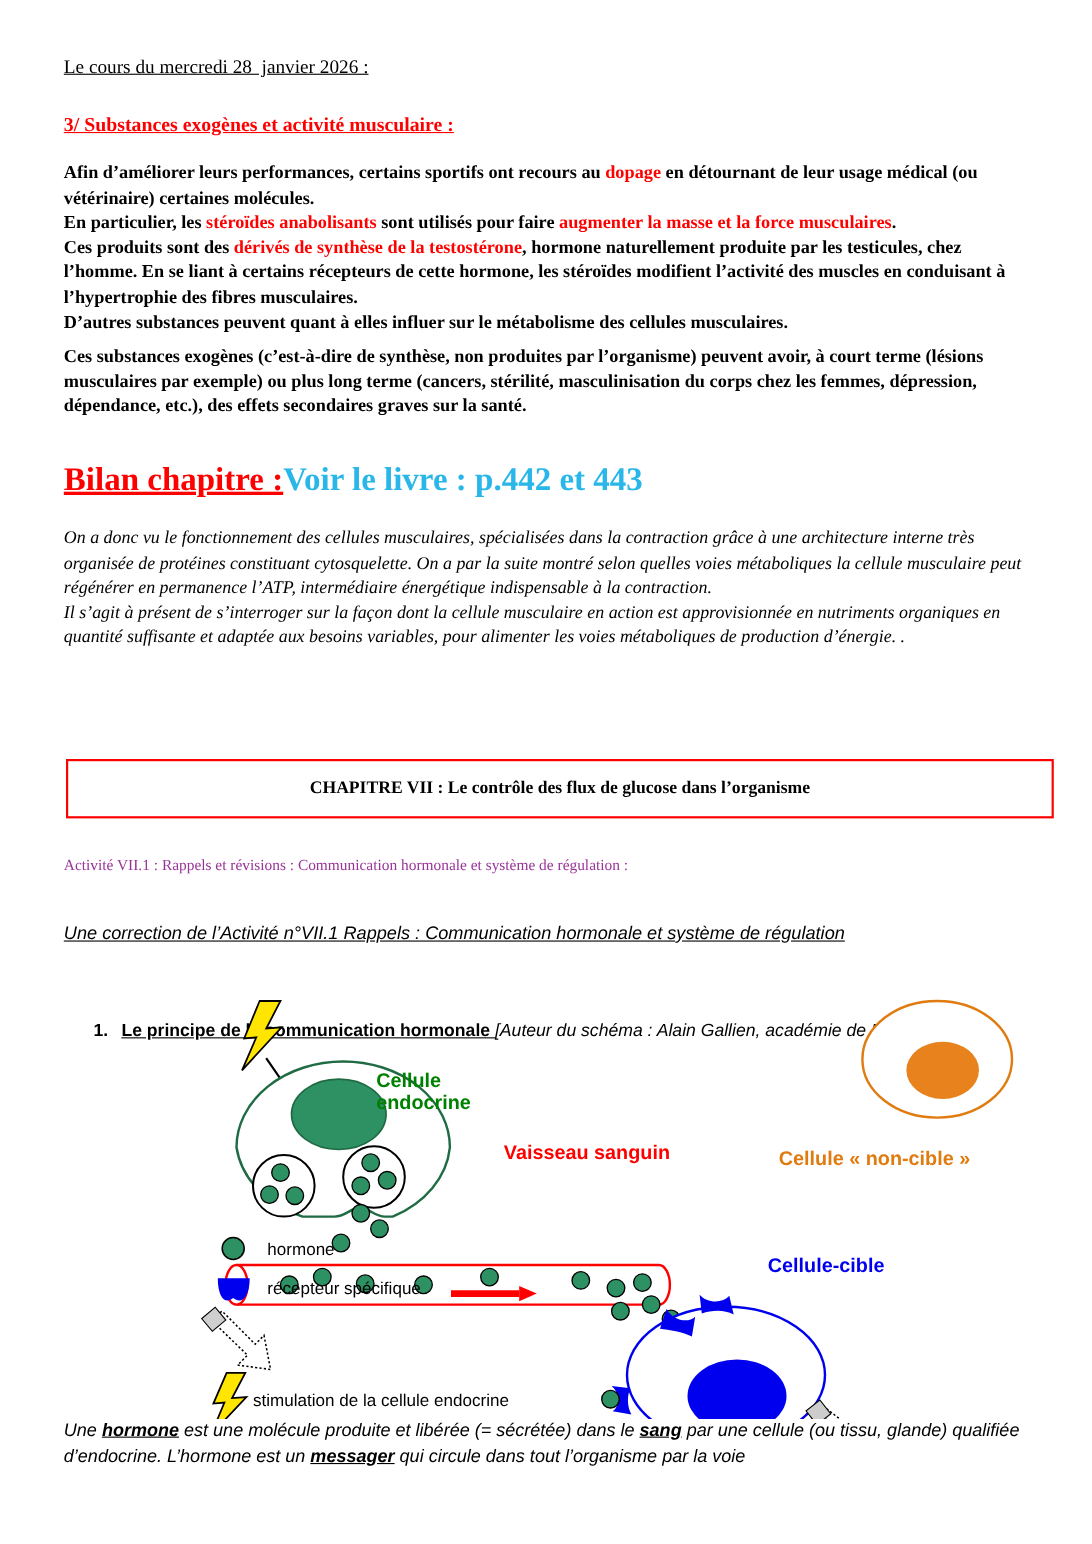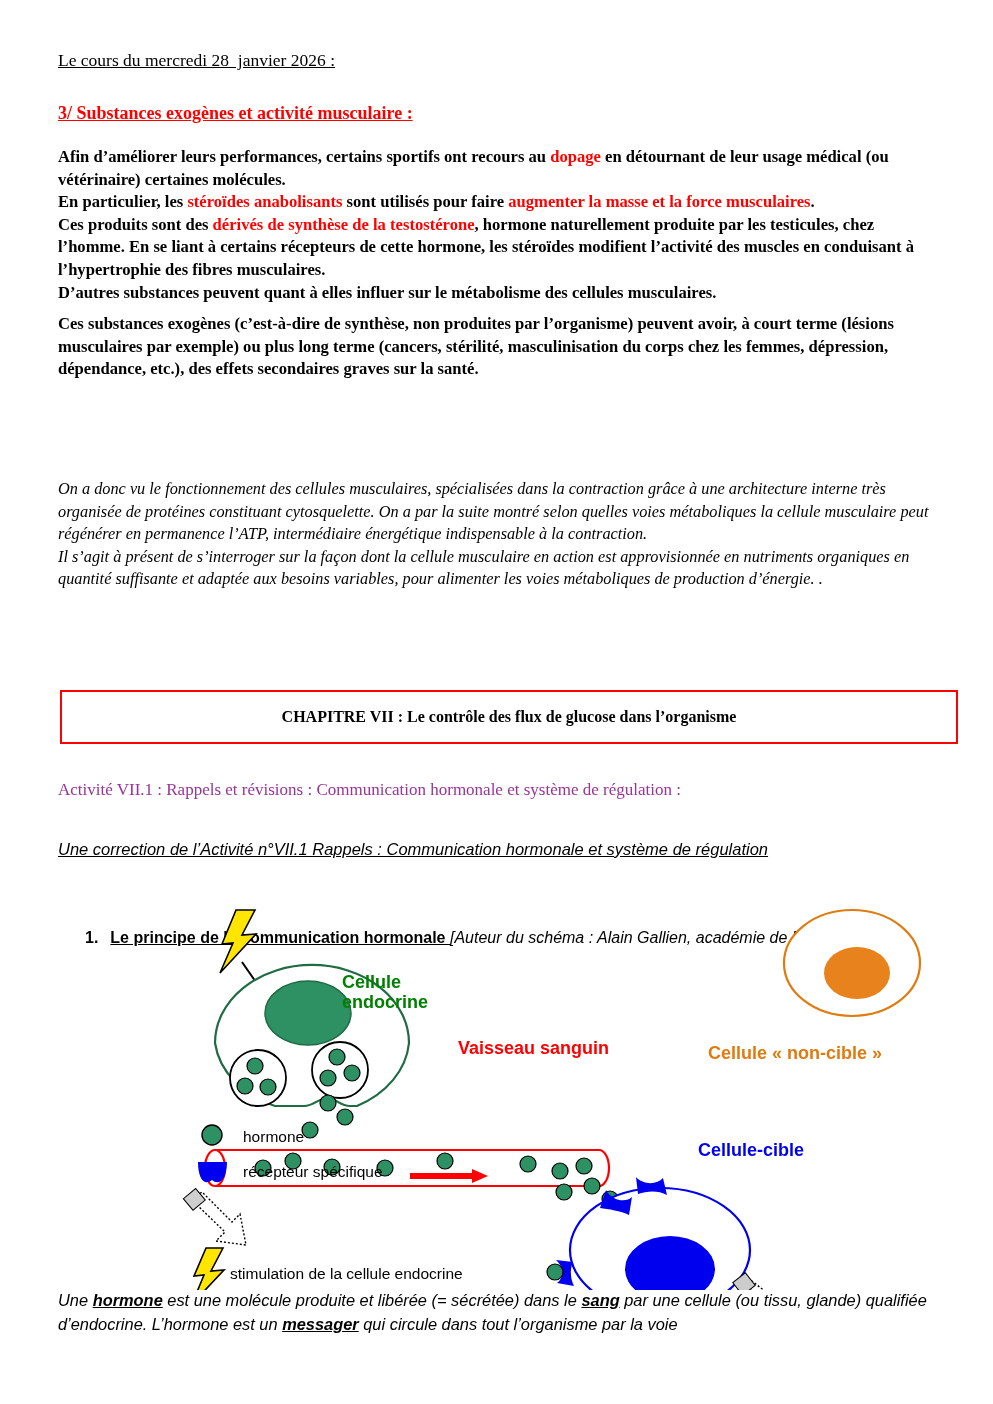--- a/index.html
+++ b/index.html
@@ -95,21 +95,21 @@
     font-weight: bold;
     font-size: 16px;
     color: #000000;
     white-space: nowrap;
   }
 
   .activity-line {
     position: absolute;
     left: 58px; top: 780px;
     font-family: "Liberation Serif", serif;
-    font-size: 17px;
+    font-size: 14px;
     color: #993399;
   }
   .correction-line {
     position: absolute;
     left: 58px; top: 840px;
     font-family: "Liberation Sans", sans-serif;
     font-style: italic;
     font-size: 16.5px;
     text-decoration: underline;
   }
@@ -191,20 +191,23 @@
 
   <div class="body-block" id="para-dopage">
     <span>Afin d’améliorer leurs performances, certains sportifs ont recours au </span><span class="red">dopage</span><span> en détournant de leur usage médical (ou vétérinaire) certaines molécules.</span><br>
     <span>En particulier, les </span><span class="red">stéroïdes anabolisants</span><span> sont utilisés pour faire </span><span class="red">augmenter la masse et la force musculaires</span><span>.</span><br>
     <span>Ces produits sont des </span><span class="red">dérivés de synthèse de la testostérone</span><span>, hormone naturellement produite par les testicules, chez l’homme. En se liant à certains récepteurs de cette hormone, les stéroïdes modifient l’activité des muscles en conduisant à l’hypertrophie des fibres musculaires.</span><br>
     <span>D’autres substances peuvent quant à elles influer sur le métabolisme des cellules musculaires.</span>
   </div>
 
   <div class="body-block" id="para-exogenes">Ces substances exogènes (c’est-à-dire de synthèse, non produites par l’organisme) peuvent avoir, à court terme (lésions musculaires par exemple) ou plus long terme (cancers, stérilité, masculinisation du corps chez les femmes, dépression, dépendance, etc.), des effets secondaires graves sur la santé.</div>
 
+  <div class="bilan-line">
+    <span class="bilan-red">Bilan chapitre :</span><span class="bilan-blue">Voir le livre : p.442 et 443</span>
+  </div>
 
   <div class="italic-block">
     <span>On a donc vu le fonctionnement des cellules musculaires, spécialisées dans la contraction grâce à une architecture interne très organisée de protéines constituant cytosquelette. On a par la suite montré selon quelles voies métaboliques la cellule musculaire peut régénérer en permanence l’ATP, intermédiaire énergétique indispensable à la contraction.</span><br>
     <span>Il s’agit à présent de s’interroger sur la façon dont la cellule musculaire en action est approvisionnée en nutriments organiques en quantité suffisante et adaptée aux besoins variables, pour alimenter les voies métaboliques de production d’énergie. .</span>
   </div>
 
   <div class="chapter-box">
     <div class="chapter-title">CHAPITRE VII : Le contrôle des flux de glucose dans l’organisme</div>
   </div>
 

